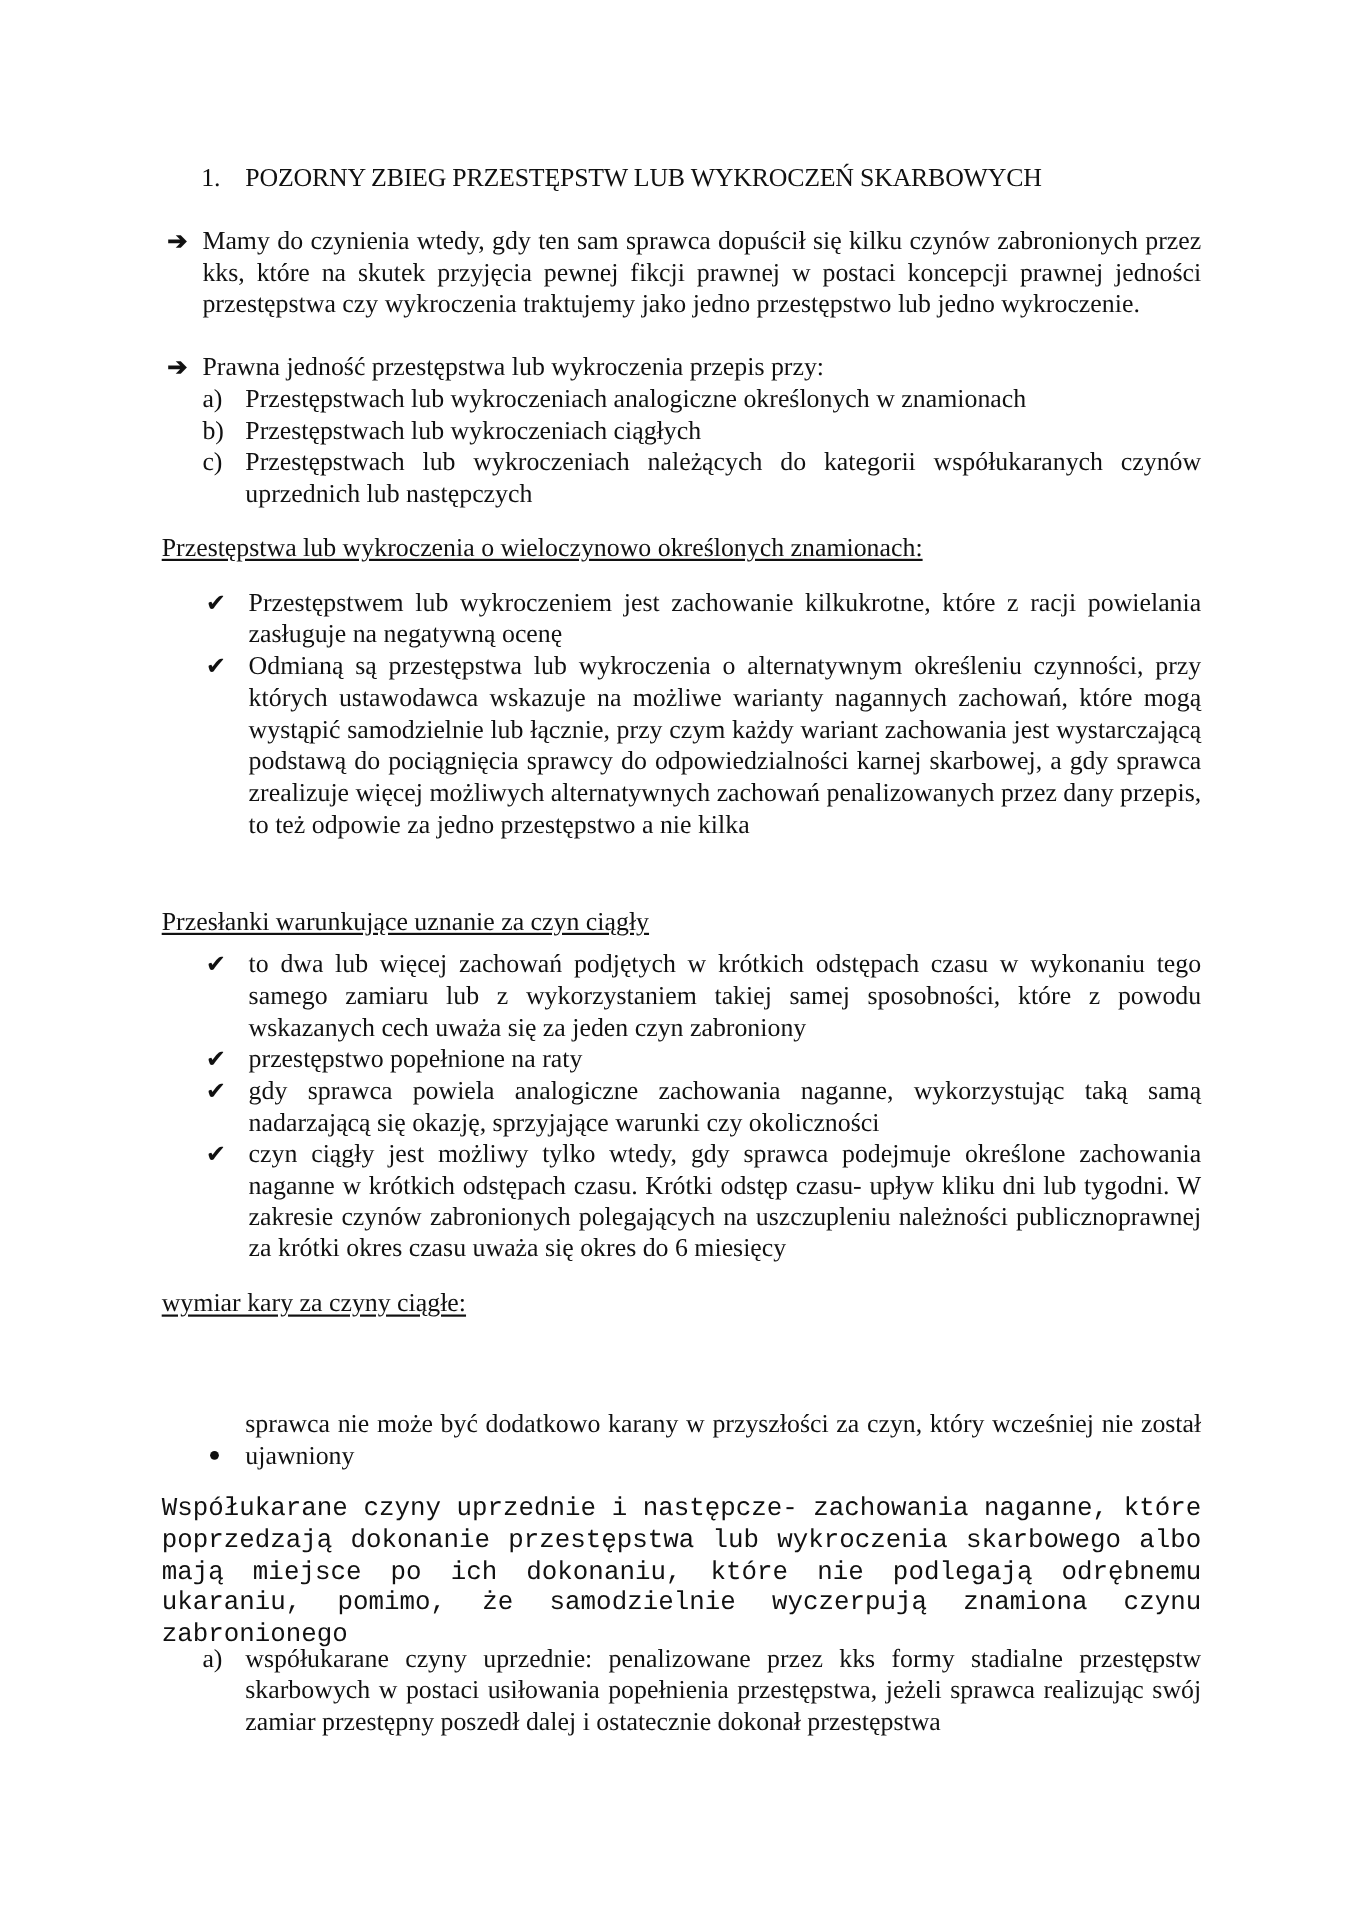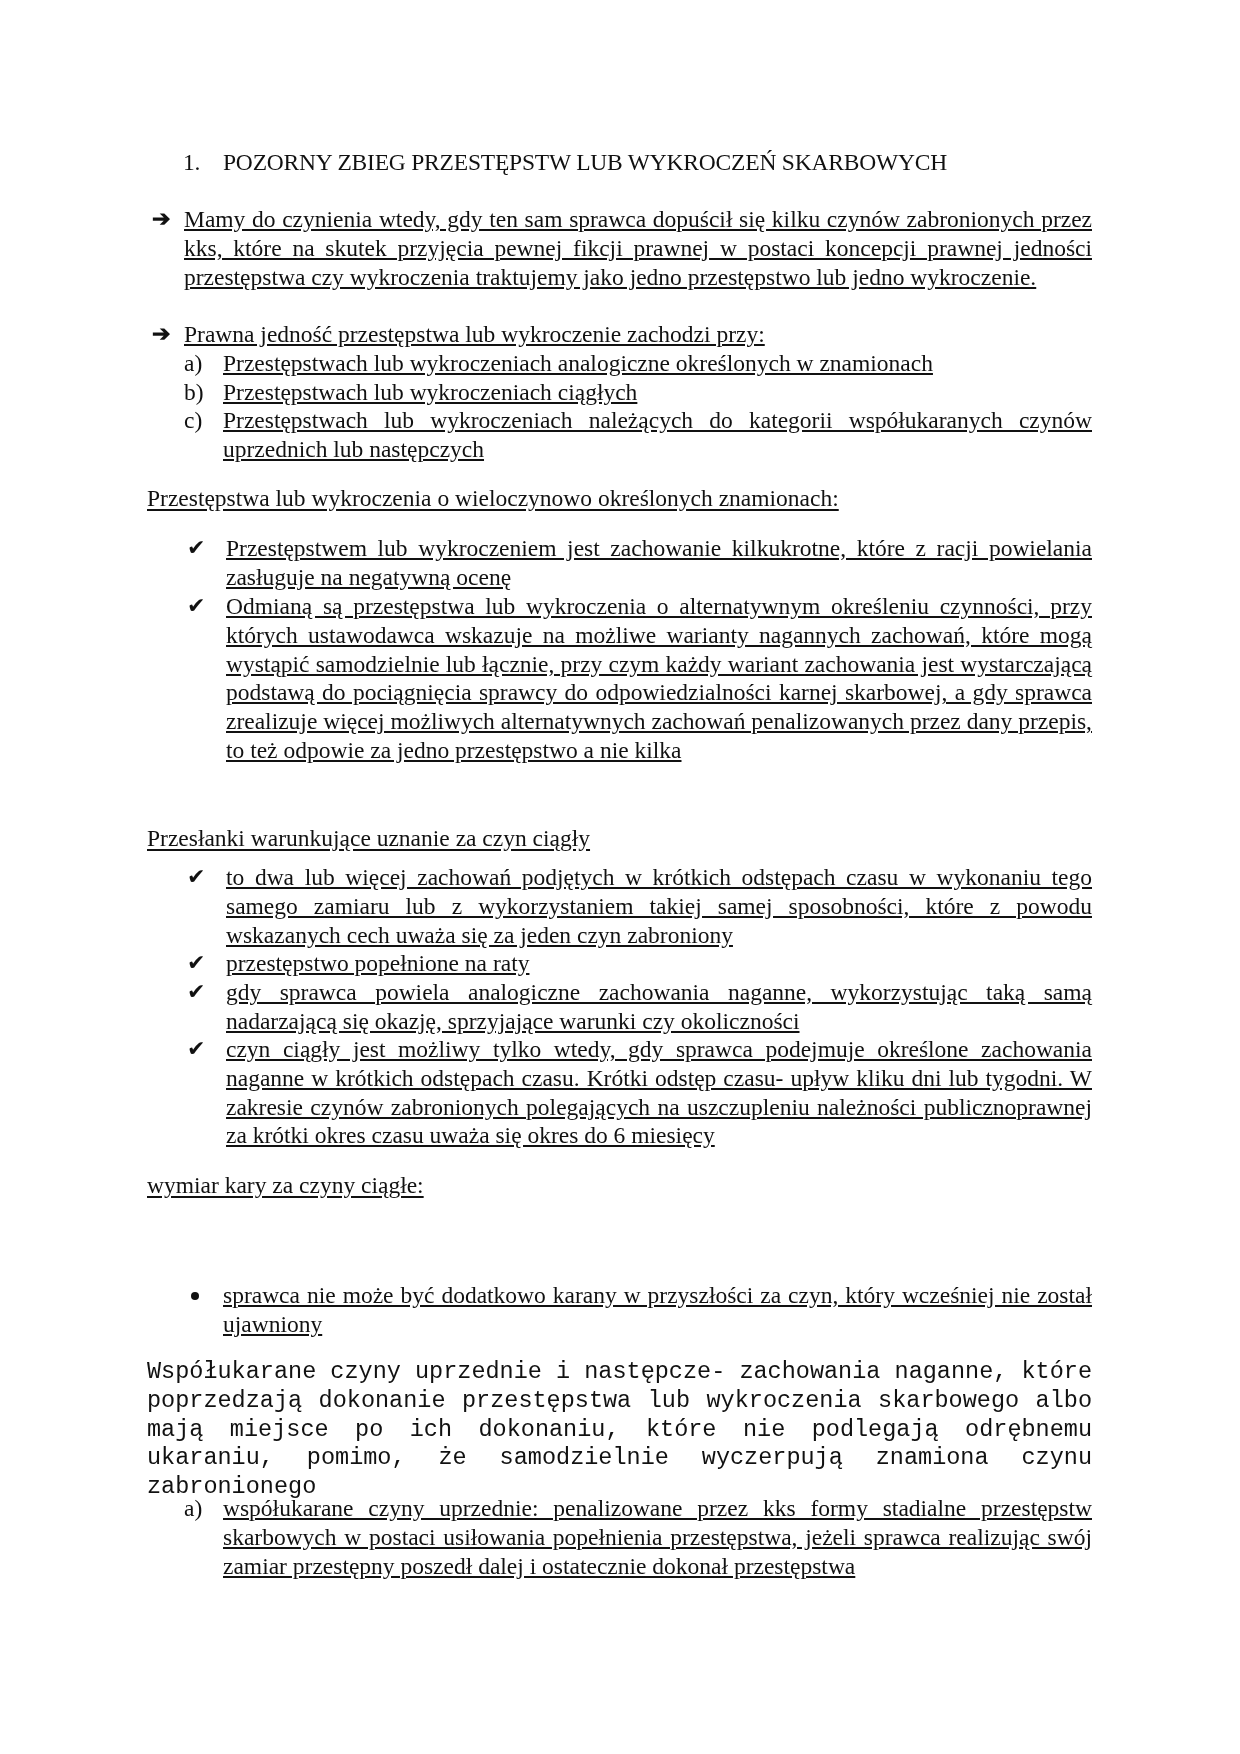--- a/index.html
+++ b/index.html
@@ -5,21 +5,21 @@
   html, body { margin: 0; padding: 0; background: #ffffff; }
   body { width: 1240px; height: 1754px; position: relative; overflow: hidden;
          font-family: "Liberation Serif", "DejaVu Serif", serif; color: #111; }
   .page { position: absolute; left: 0; top: 0; width: 1240px; height: 1754px; }
   .txt { font-size: 23.5px; line-height: 28.8px; }
   .just { text-align: justify; text-align-last: left; }
   .heading { position: absolute; left: 183px; top: 148px; font-size: 23.5px; line-height: 28px; letter-spacing: -0.2px; }
   .heading .num { display: inline-block; width: 40px; }
   .row { position: absolute; display: flex; }
   .marker { flex: 0 0 auto; }
-  .body { flex: 1 1 auto; text-decoration: underline; }
+  .body { flex: 1 1 auto; }
   .arrow { width: 32px; font-size: 22px; font-weight: bold; padding-left: 4px; }
   .alpha { width: 39px; }
   .check { width: 39px; font-size: 22px; padding-left: 3px; }
   .dot { width: 39px; }
   .dot span { display: inline-block; width: 8px; height: 8px; border-radius: 50%; background: #111; margin-left: 7px; vertical-align: middle; position: relative; top: -2px; }
   .sub { position: absolute; text-decoration: underline; text-underline-offset: 3px; }
   .para { position: absolute; font-family: Liberation Mono, monospace; }
 </style>
 </head>
 <body>
@@ -29,21 +29,21 @@
   <div class="heading txt">
     <span class="num">1.</span><span>POZORNY ZBIEG PRZESTĘPSTW LUB WYKROCZEŃ SKARBOWYCH</span>
   </div>
 
   <div class="row txt just" style="left:148px; top:205px; width:944px;">
     <div class="marker arrow">➔</div>
     <div class="body">Mamy do czynienia wtedy, gdy ten sam sprawca dopuścił się kilku czynów zabronionych przez kks, które na skutek przyjęcia pewnej fikcji prawnej w postaci koncepcji prawnej jedności przestępstwa czy wykroczenia traktujemy jako jedno przestępstwo lub jedno wykroczenie.</div>
   </div>
   <div class="row txt just" style="left:148px; top:320px; width:944px;">
     <div class="marker arrow">➔</div>
-    <div class="body">Prawna jedność przestępstwa lub wykroczenie zachodzi przy:</div>
+    <div class="body">Prawna jedność przestępstwa lub wykroczenia przepis przy:</div>
   </div>
 
   <div class="row txt just" style="left:184px; top:349px; width:908px;">
     <div class="marker alpha">a)</div>
     <div class="body">Przestępstwach lub wykroczeniach analogiczne określonych w znamionach</div>
   </div>
   <div class="row txt just" style="left:184px; top:378px; width:908px;">
     <div class="marker alpha">b)</div>
     <div class="body">Przestępstwach lub wykroczeniach ciągłych</div>
   </div>
@@ -74,21 +74,21 @@
   <div class="row txt just" style="left:184px; top:978px; width:908px;">
     <div class="marker check">✔</div>
     <div class="body">gdy sprawca powiela analogiczne zachowania naganne, wykorzystując taką samą nadarzającą się okazję, sprzyjające warunki czy okoliczności</div>
   </div>
   <div class="row txt just" style="left:184px; top:1035px; width:908px;">
     <div class="marker check">✔</div>
     <div class="body">czyn ciągły jest możliwy tylko wtedy, gdy sprawca podejmuje określone zachowania naganne w krótkich odstępach czasu. Krótki odstęp czasu- upływ kliku dni lub tygodni. W zakresie czynów zabronionych polegających na uszczupleniu należności publicznoprawnej za krótki okres czasu uważa się okres do 6 miesięcy</div>
   </div>
 
   <div class="sub txt" style="left:147px; top:1171px;">wymiar kary za czyny ciągłe:</div>
-  <div class="row txt just" style="left:184px; top:1281px; width:908px;">
+  <div class="row txt just" style="left:184px; top:1281px; width:908px;align-items:flex-end;">
     <div class="marker dot"><span></span></div>
     <div class="body">sprawca nie może być dodatkowo karany w przyszłości za czyn, który wcześniej nie został ujawniony</div>
   </div>
 
   <div class="para txt just" style="left:147px; top:1358px; width:945px;">Współukarane czyny uprzednie i następcze- zachowania naganne, które poprzedzają dokonanie przestępstwa lub wykroczenia skarbowego albo mają miejsce po ich dokonaniu, które nie podlegają odrębnemu ukaraniu, pomimo, że samodzielnie wyczerpują znamiona czynu zabronionego</div>
 
   <div class="row txt just" style="left:184px; top:1494px; width:908px;">
     <div class="marker alpha">a)</div>
     <div class="body">współukarane czyny uprzednie: penalizowane przez kks formy stadialne przestępstw skarbowych w postaci usiłowania popełnienia przestępstwa, jeżeli sprawca realizując swój zamiar przestępny poszedł dalej i ostatecznie dokonał przestępstwa</div>
   </div>

